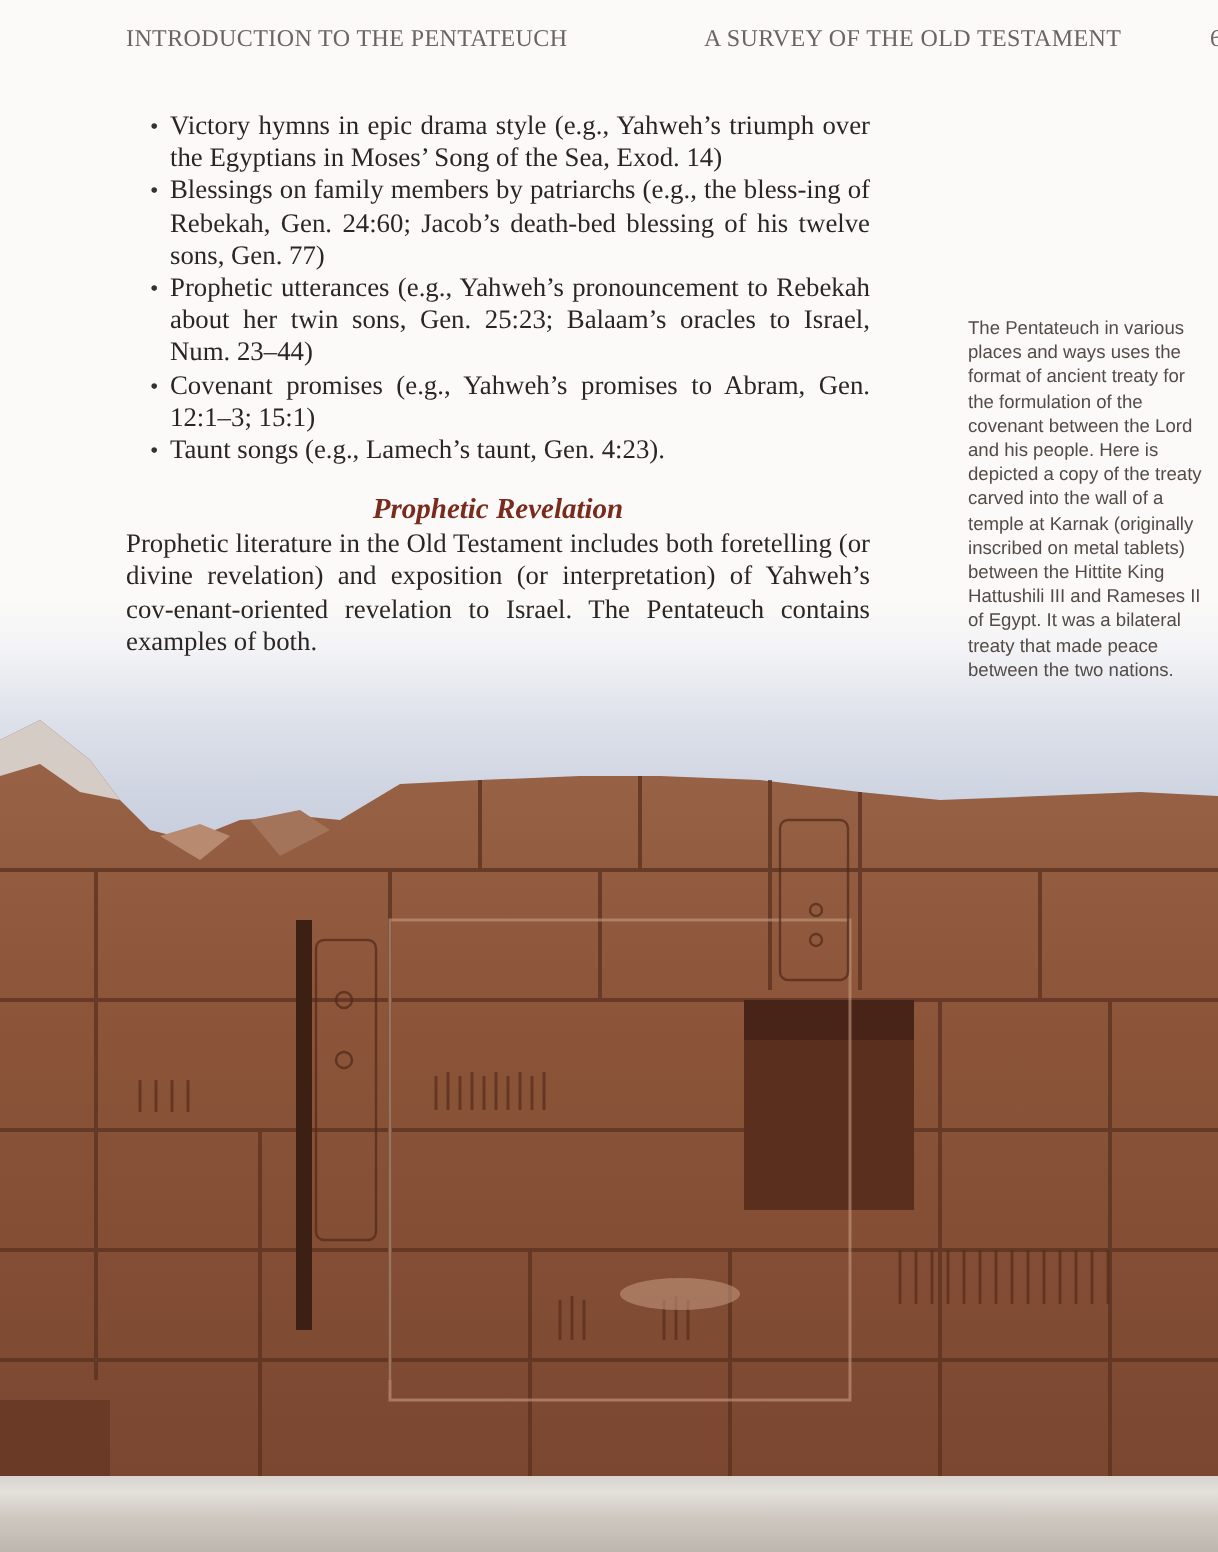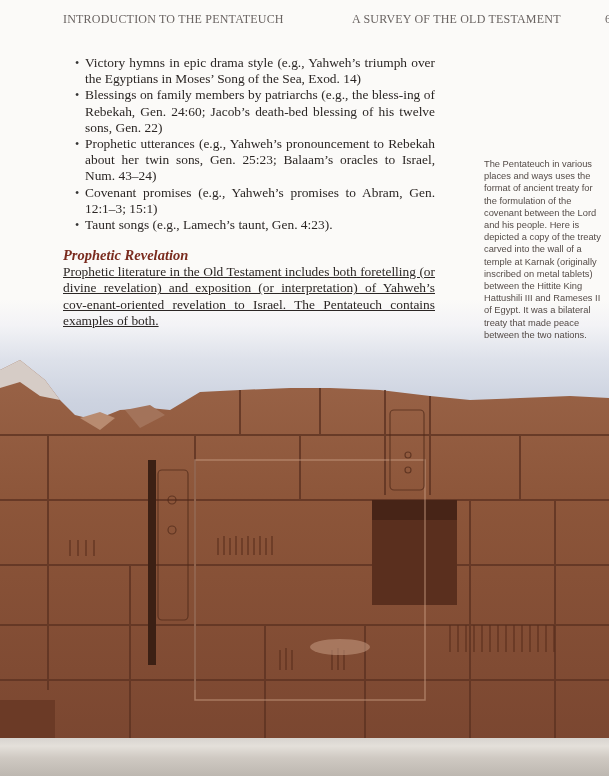--- a/index.html
+++ b/index.html
@@ -11,22 +11,22 @@
   .running-head { position: absolute; top: 12px; left: 0; width: 609px; height: 16px;
     font-family: "Liberation Serif", serif; font-size: 12px; color: #6a6462; letter-spacing: 0.2px; }
   .running-head .left { position: absolute; left: 63px; top: 0; }
   .running-head .right { position: absolute; left: 352px; top: 0; }
   .running-head .page-num { position: absolute; left: 605px; top: 0; }
 
   .main-col { position: absolute; left: 63px; top: 55px; width: 372px; font-size: 13.4px; line-height: 16.2px; color: #2b2624; }
   .bullet-list { list-style: none; }
   .bullet-list li { position: relative; padding-left: 22px; text-align: justify; margin-bottom: 0; }
   .bullet-list li .dot { position: absolute; left: 12px; top: 0; font-size: 12px; color: #333; }
-  .heading { font-style: italic; font-weight: bold; color: #7a2b1e; font-size: 14.5px; margin-top: 14px; line-height: 17px; }
-  .para { text-align: justify; text-decoration: underline; }
+  .heading { font-style: italic; font-weight: bold; color: #7a2b1e; font-size: 14.5px; margin-top: 14px; line-height: 17px; text-align: center; }
+  .para { text-align: justify; }
   .para.indent { text-indent: 20px; }
 
   .sidebar { position: absolute; left: 484px; top: 158px; width: 118px; font-family: "Liberation Sans", "DejaVu Sans", sans-serif;
     font-size: 9.3px; line-height: 12.2px; color: #544b47; z-index: 3; }
   .credit { margin-top: 2px; font-family: "Liberation Serif", serif; font-size: 8.4px; line-height: 9.5px; color: #544b47; }
 
   .photo { position: absolute; left: 0; top: 300px; width: 609px; height: 476px; overflow: hidden; z-index: 1; }
   .sky { position: absolute; left: 0; top: 0; width: 609px; height: 140px;
     background: linear-gradient(to bottom, #fbfaf8 0px, #f3f3f6 25px, #dde1ea 60px, #cdd3e0 100px, #c4cbda 140px); }
   .wall { position: absolute; left: 0; top: 60px; width: 609px; height: 390px; }
@@ -141,22 +141,22 @@
       <rect x="0" y="340" width="55" height="40" fill="#6b3a26"></rect>
 
       <rect x="0" y="378" width="609" height="12" fill="#d6d0ca"></rect>
     </svg>
     <div class="ground"></div>
   </div>
 
   <div class="main-col text-over">
     <ul class="bullet-list">
       <li><span class="dot">•</span><span>Victory hymns in epic drama style (e.g., Yahweh’s triumph over the Egyptians in Moses’ Song of the Sea, Exod. 14)</span></li>
-      <li><span class="dot">•</span><span>Blessings on family members by patriarchs (e.g., the bless-ing of Rebekah, Gen. 24:60; Jacob’s death-bed blessing of his twelve sons, Gen. 22)</span></li>
-      <li><span class="dot">•</span><span>Prophetic utterances (e.g., Yahweh’s pronouncement to Rebekah about her twin sons, Gen. 25:23; Balaam’s oracles to Israel, Num. 43–24)</span></li>
+      <li><span class="dot">•</span><span>Blessings on family members by patriarchs (e.g., the bless-ing of Rebekah, Gen. 24:60; Jacob’s death-bed blessing of his twelve sons, Gen. 77)</span></li>
+      <li><span class="dot">•</span><span>Prophetic utterances (e.g., Yahweh’s pronouncement to Rebekah about her twin sons, Gen. 25:23; Balaam’s oracles to Israel, Num. 23–44)</span></li>
       <li><span class="dot">•</span><span>Covenant promises (e.g., Yahweh’s promises to Abram, Gen. 12:1–3; 15:1)</span></li>
       <li><span class="dot">•</span><span>Taunt songs (e.g., Lamech’s taunt, Gen. 4:23).</span></li>
     </ul>
     <h2 class="heading">Prophetic Revelation</h2>
     <p class="para">Prophetic literature in the Old Testament includes both foretelling (or divine revelation) and exposition (or interpretation) of Yahweh’s cov-enant-oriented revelation to Israel. The Pentateuch contains examples of both.</p>
   </div>
 
   <div class="sidebar">
     <p>The Pentateuch in various places and ways uses the format of ancient treaty for the formulation of the covenant between the Lord and his people. Here is depicted a copy of the treaty carved into the wall of a temple at Karnak (originally inscribed on metal tablets) between the Hittite King Hattushili III and Rameses II of Egypt. It was a bilateral treaty that made peace between the two nations.</p>
   </div>

